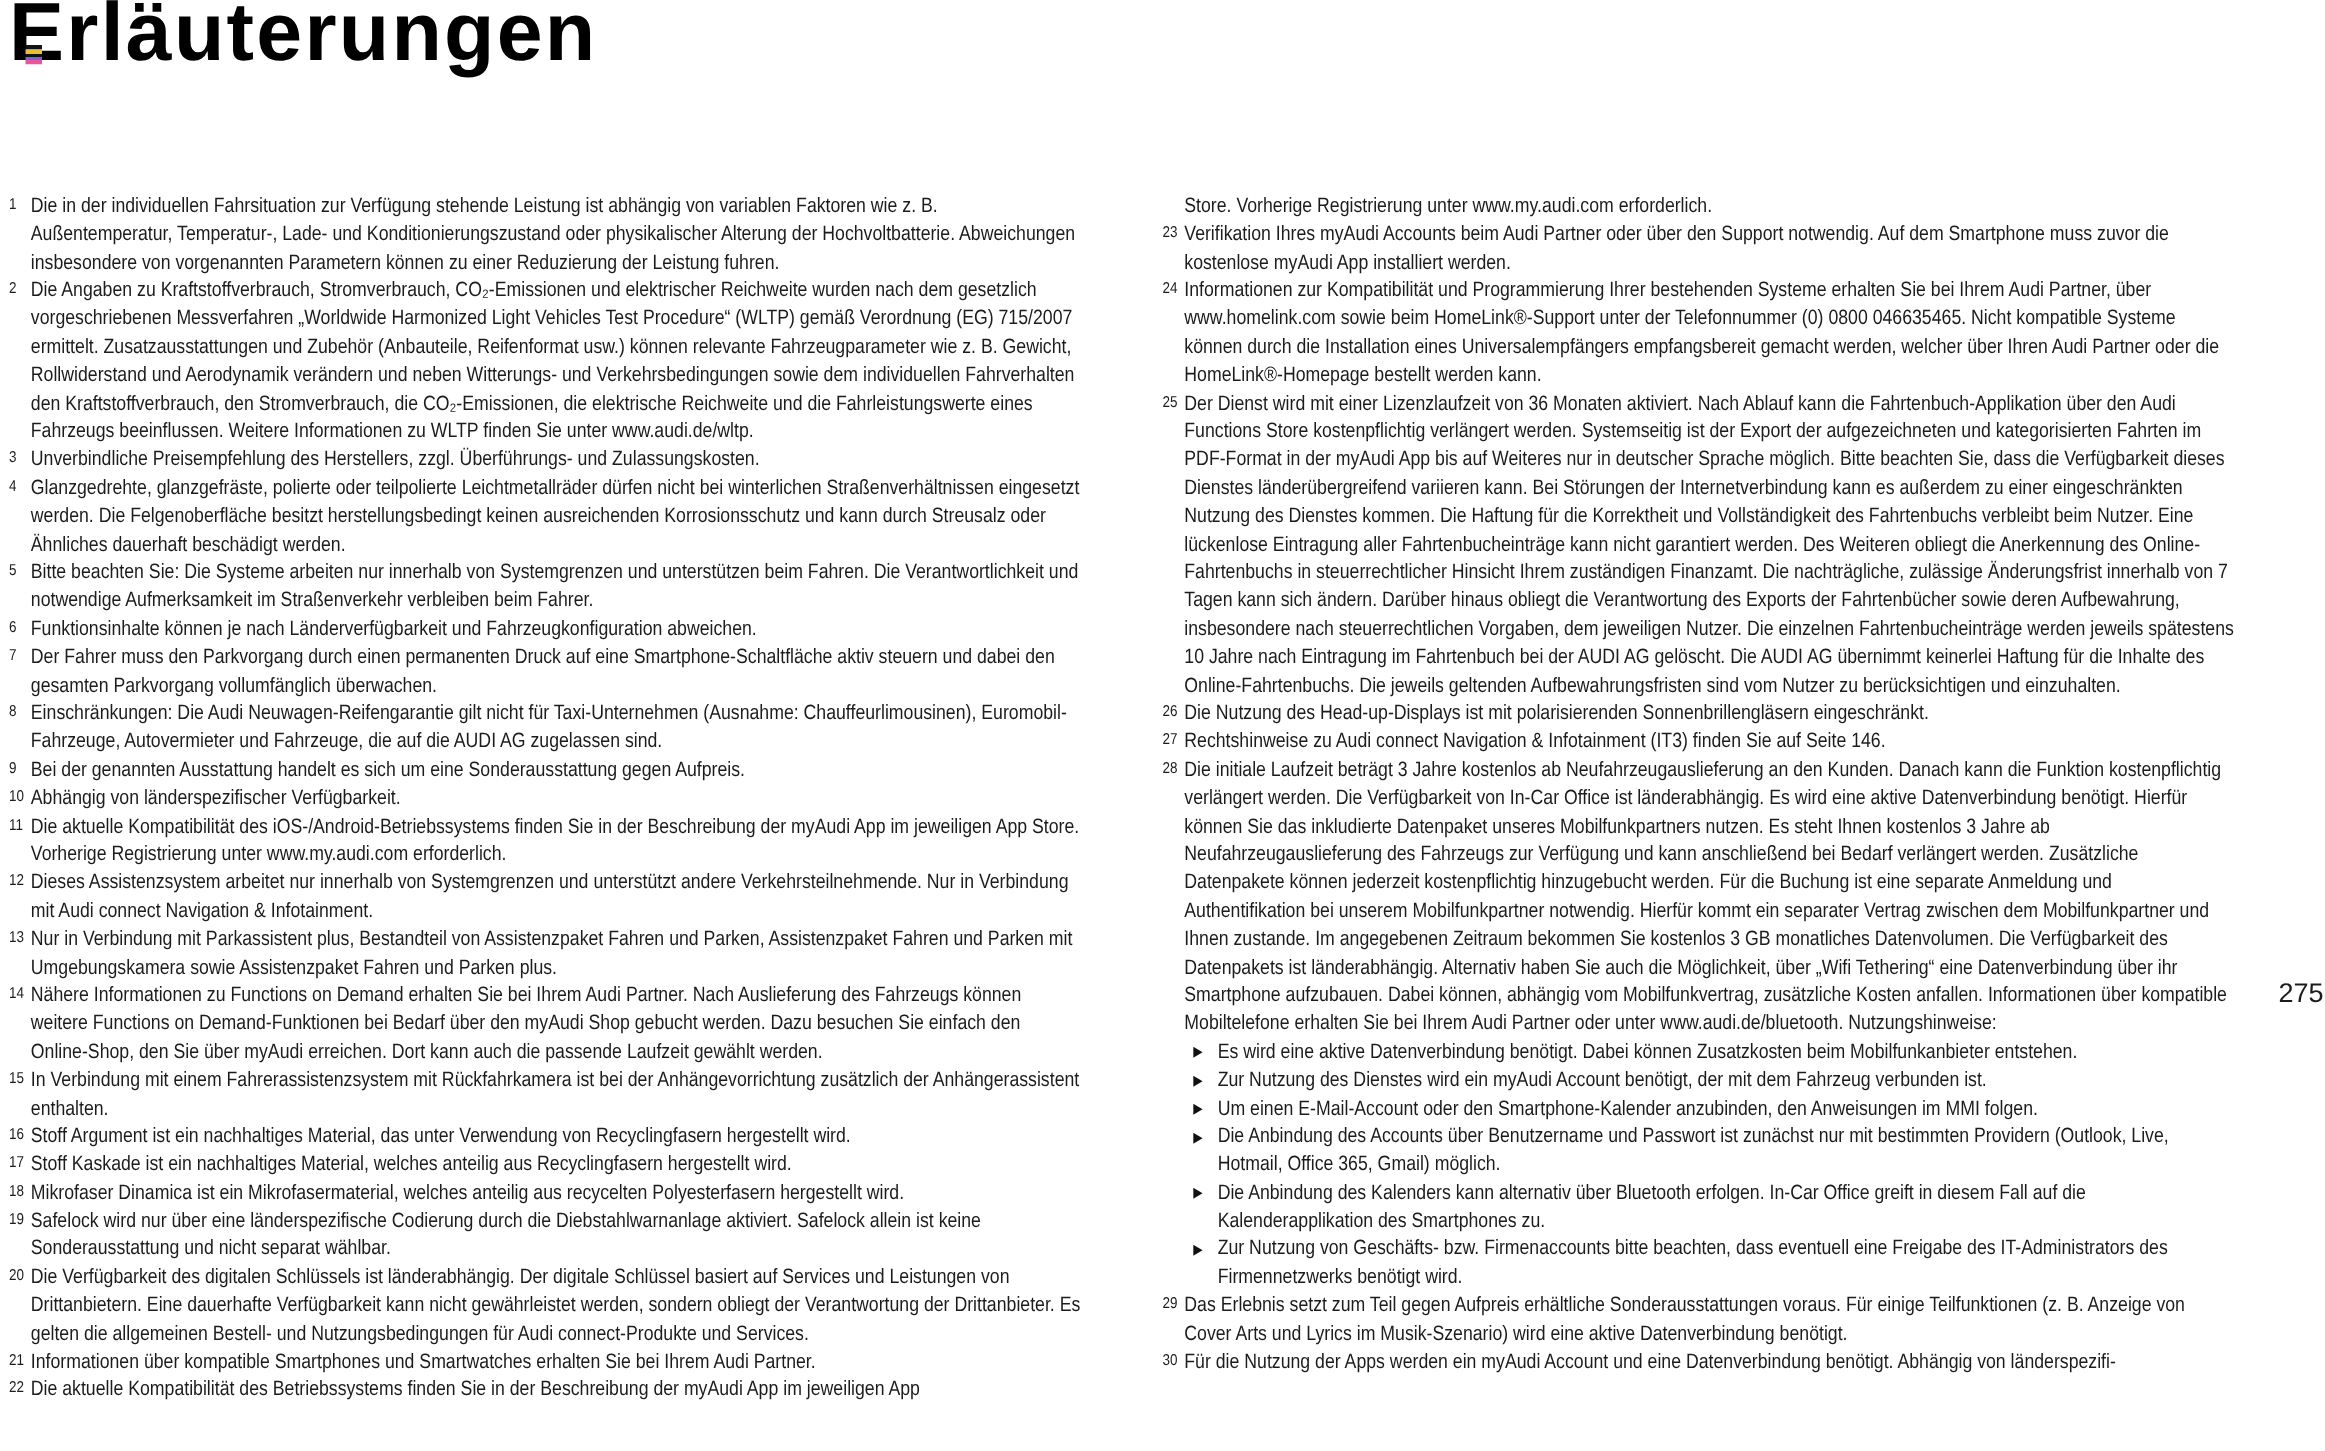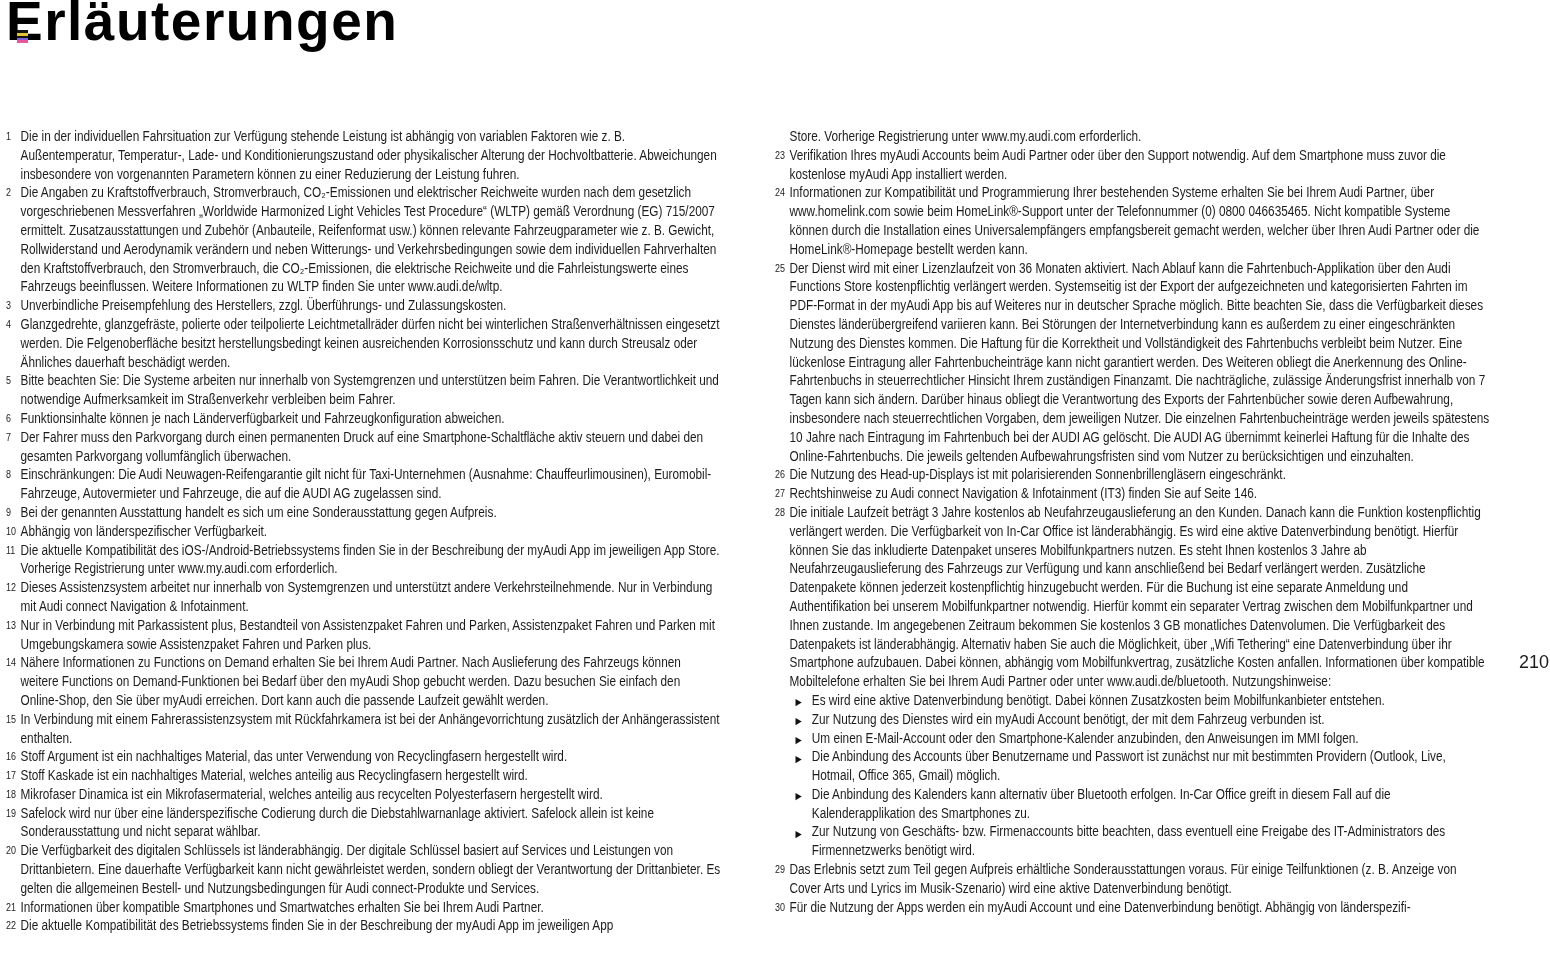--- a/index.html
+++ b/index.html
@@ -91,13 +91,13 @@
         <div class="b"><span class="bm">▶</span><span>Zur Nutzung des Dienstes wird ein myAudi Account benötigt, der mit dem Fahrzeug verbunden ist.</span></div>
         <div class="b"><span class="bm">▶</span><span>Um einen E-Mail-Account oder den Smartphone-Kalender anzubinden, den Anweisungen im MMI folgen.</span></div>
         <div class="b"><span class="bm">▶</span><span>Die Anbindung des Accounts über Benutzername und Passwort ist zunächst nur mit bestimmten Providern (Outlook, Live, Hotmail, Office 365, Gmail) möglich.</span></div>
         <div class="b"><span class="bm">▶</span><span>Die Anbindung des Kalenders kann alternativ über Bluetooth erfolgen. In-Car Office greift in diesem Fall auf die Kalenderapplikation des Smartphones zu.</span></div>
         <div class="b"><span class="bm">▶</span><span>Zur Nutzung von Geschäfts- bzw. Firmenaccounts bitte beachten, dass eventuell eine Freigabe des IT-Administrators des Firmennetzwerks benötigt wird.</span></div>
       </div></div>
     <div class="fn"><span class="fn-num">29</span><span class="fn-text">Das Erlebnis setzt zum Teil gegen Aufpreis erhältliche Sonderausstattungen voraus. Für einige Teilfunktionen (z. B. Anzeige von Cover Arts und Lyrics im Musik-Szenario) wird eine aktive Datenverbindung benötigt.</span></div>
     <div class="fn"><span class="fn-num">30</span><span class="fn-text">Für die Nutzung der Apps werden ein myAudi Account und eine Datenverbindung benötigt. Abhängig von länderspezifi-</span></div>
   </div>
 
-<div class="page-number">210</div>
+<div class="page-number">275</div>
 
 </body></html>

